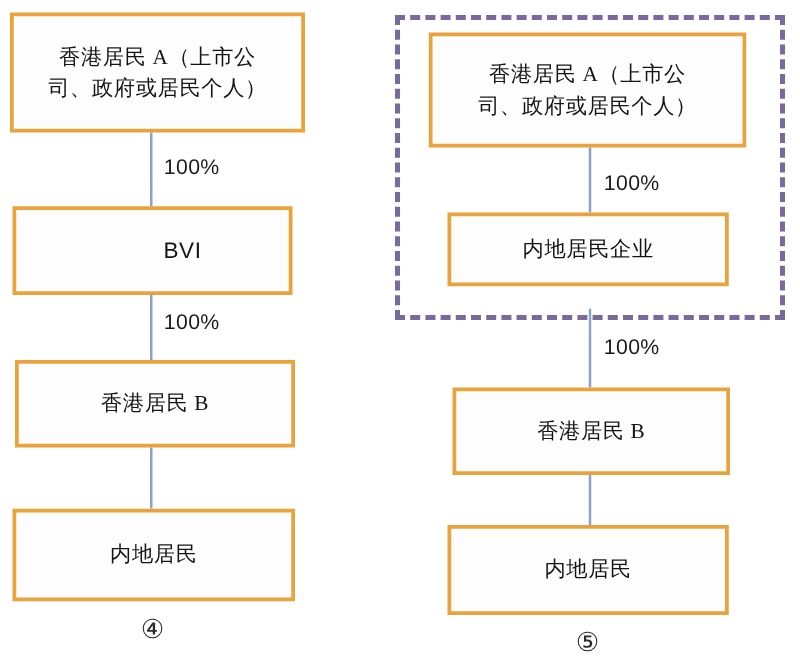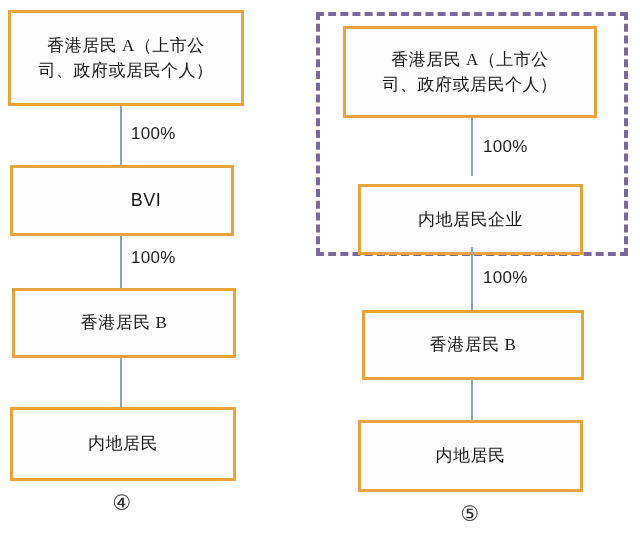--- a/index.html
+++ b/index.html
@@ -98,21 +98,21 @@
 
   #label-l1 { left: 131px; top: 124px; }
   #label-l2 { left: 131px; top: 248px; }
 
   #caption-left { left: 62px; top: 491px; width: 120px; }
 
   
   #group-outline-r { left: 316px; top: 12px; width: 312px; height: 244px; }
 
   #box-r1 { left: 343px; top: 26px;  width: 254px; height: 92px; }
-  #box-r2 { left: 358px; top: 184px; width: 225px; height: 71px; }
+  #box-r2 { left: 358px; top: 170px; width: 225px; height: 59px; }
   #box-r3 { left: 362px; top: 310px; width: 222px; height: 70px; }
   #box-r4 { left: 358px; top: 420px; width: 225px; height: 72px; }
 
   #conn-r1 { left: 471px; top: 118px; height: 58px; }
   #conn-r2 { left: 471px; top: 247px; height: 63px; }
   #conn-r3 { left: 471px; top: 380px; height: 40px; }
 
   #label-r1 { left: 483px; top: 137px; }
   #label-r2 { left: 483px; top: 268px; }
 

